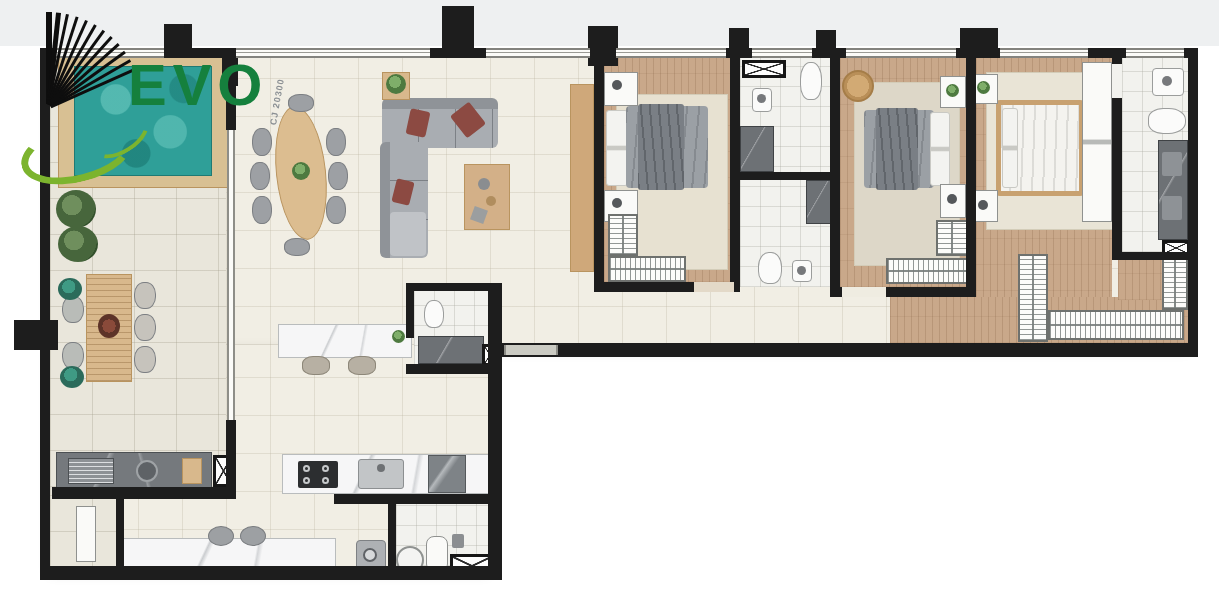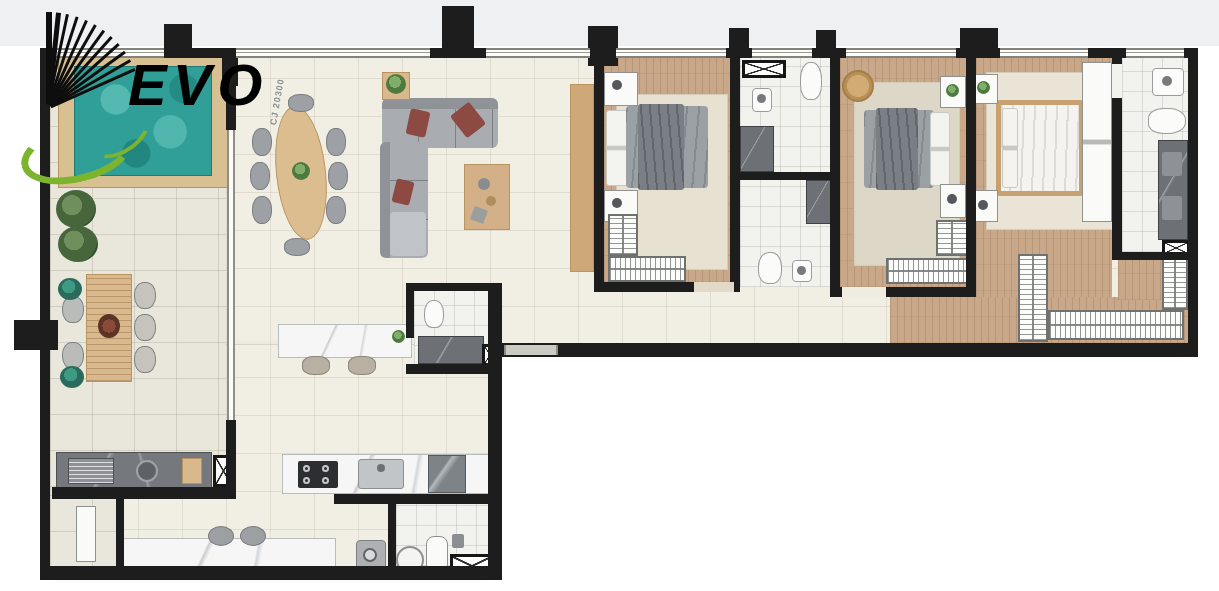--- a/index.html
+++ b/index.html
@@ -307,16 +307,16 @@
       <div class="fanbar"></div>
       <div class="fanbar"></div>
       <div class="fanbar"></div>
     <div class="fanbar"></div>
       <div class="fanbar"></div>
       <div class="fanbar"></div>
       <div class="fanbar"></div>
   </div>
   <div class="swoosh1" style="color: rgb(124, 180, 46);"></div>
   <div class="swoosh2" style="color: rgb(124, 180, 46);"></div>
-  <div class="evo-text" style="color: #000000; font-style: italic;">EVO</div>
+  <div class="evo-text" style="color: #15803d;">EVO</div>
   <div class="cj-text" style="color: rgb(139, 144, 148);">CJ 20300</div>
 
 </div>
 
 </body></html>

